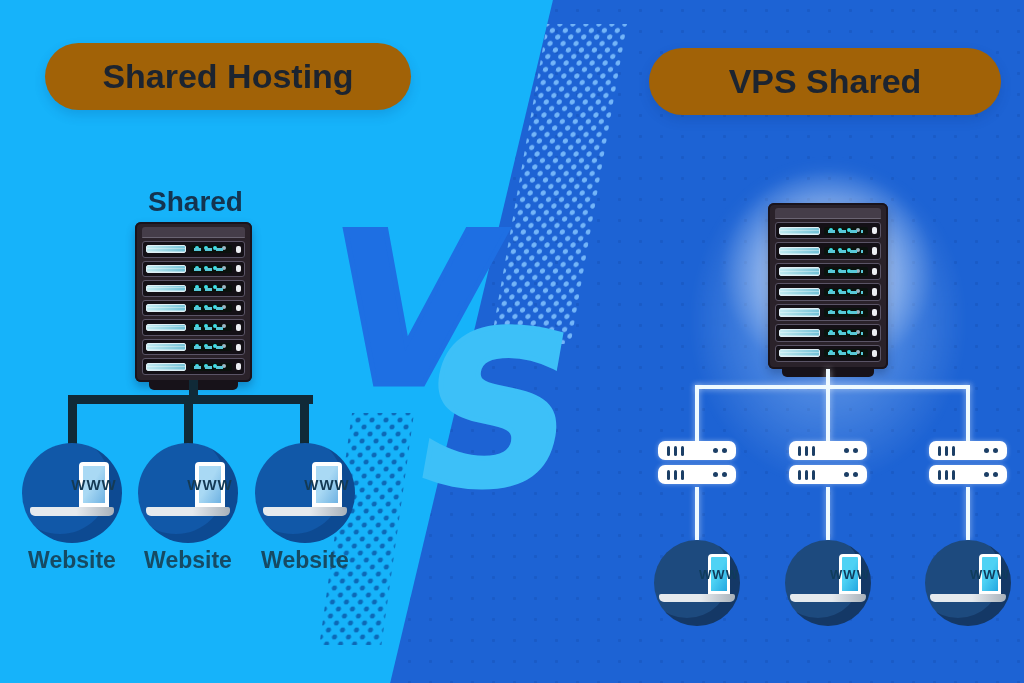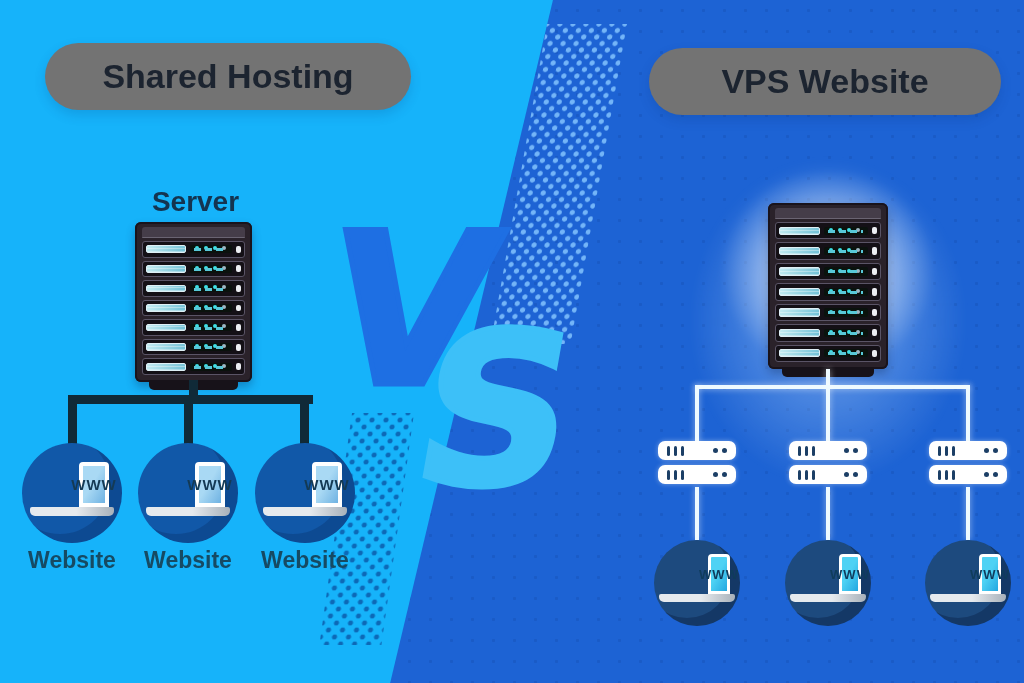--- a/index.html
+++ b/index.html
@@ -36,21 +36,21 @@
       background-size:14px 14px; background-position:0 0,7px 7px; }
 
   
   .vs-letter { position:absolute; font-weight:bold; font-size:212px; line-height:1;
       font-family:"DejaVu Sans","Liberation Sans",sans-serif;
       transform:skewX(-10deg); -webkit-text-stroke:5px currentColor; }
   .letter-v { left:330px; top:205px; color:#1e6fe3; }
   .letter-s { left:420px; top:305px; color:#3dc0f8; }
 
   
-  .pill { position:absolute; background:#737373; border-radius:40px;
+  .pill { position:absolute; background:#a16207; border-radius:40px;
       display:flex; align-items:center; justify-content:center;
       font-weight:bold; font-size:34px; color:#1c2430;
       box-shadow:0 5px 12px rgba(0,45,110,.16); }
   .pill-left  { left:45px;  top:43px; width:366px; height:67px; }
   .pill-right { left:649px; top:48px; width:352px; height:67px; }
 
   
   .rack { position:absolute; background:#2a222a; border-radius:6px; padding:5px 7px 7px;
       display:flex; flex-direction:column; gap:3px;
       box-shadow:inset 0 0 0 2px #19131b, 0 5px 10px rgba(0,25,70,.30); }
@@ -121,21 +121,21 @@
   <div class="bg-right"></div>
   <div class="glow"></div>
 
   <div class="dots dots-light"></div>
   <div class="dots dots-dark"></div>
 
   <div class="vs-letter letter-v">V</div>
   <div class="vs-letter letter-s">S</div>
 
   <div class="pill pill-left">Shared Hosting</div>
-  <div class="server-label">Server</div>
+  <div class="server-label">Shared</div>
 
   <div class="rack rack-left">
     <div class="rack-cap"></div>
     <div class="unit">
         <div class="vent"></div>
         <div class="leds"></div>
         <div class="slot"></div>
       </div>
     <div class="unit">
         <div class="vent"></div>
@@ -193,21 +193,21 @@
   </div>
   <div class="site-node" style="left:255px; top:443px;">
     <div class="site-circle"></div>
     <div class="laptop">
       <div class="lap-screen">WWW</div>
       <div class="lap-base"></div>
     </div>
     <div class="site-label">Website</div>
   </div>
 
-  <div class="pill pill-right">VPS Website</div>
+  <div class="pill pill-right">VPS Shared</div>
 
   <div class="rack rack-right">
     <div class="rack-cap"></div>
     <div class="unit">
         <div class="vent"></div>
         <div class="leds"></div>
         <div class="slot"></div>
       </div>
     <div class="unit">
         <div class="vent"></div>

